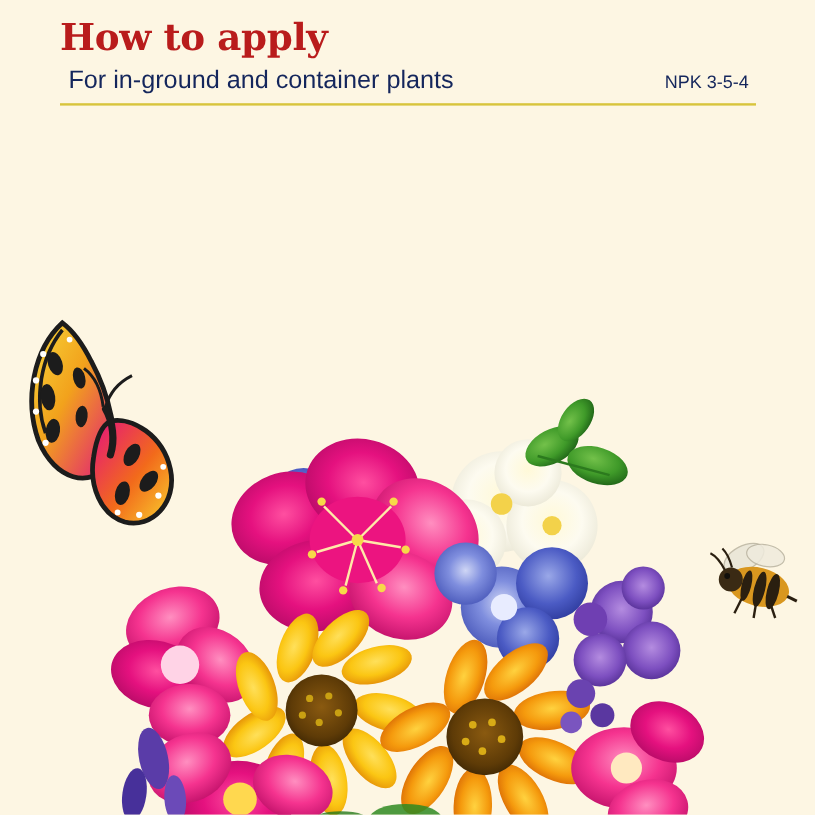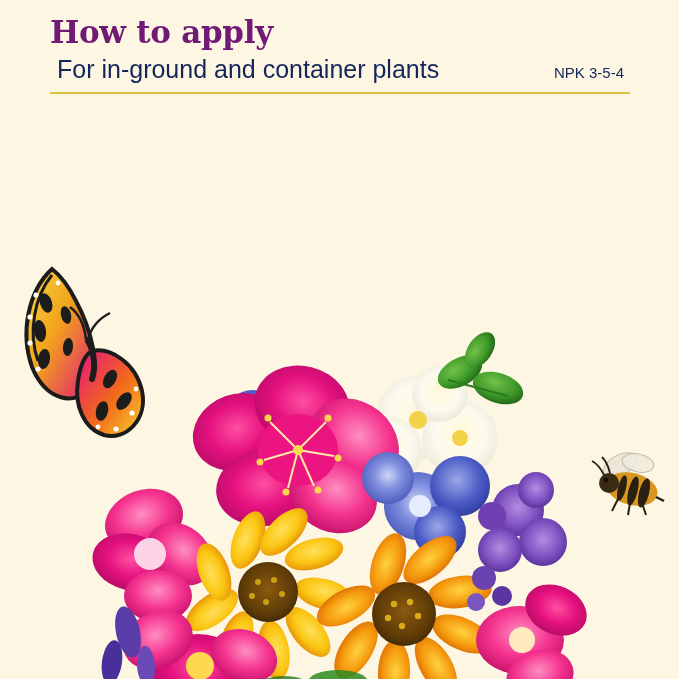--- a/index.html
+++ b/index.html
@@ -26,32 +26,32 @@
     position: absolute;
     left: 50px;
     top: 14px;
     width: 580px;
   }
   .title {
     font-family: "DejaVu Serif", serif;
     font-weight: bold;
     font-size: 31px;
     letter-spacing: -0.3px;
-    color: #701a75;
+    color: #b91c1c;
     margin: 0 0 2px 0;
     line-height: 1.2;
   }
   .subtitle-row {
     display: flex;
     align-items: baseline;
     justify-content: space-between;
     padding-left: 7px;
   }
   .subtitle {
-    font-size: 25px;
+    font-size: 21px;
     color: #14265c;
     line-height: 1.3;
   }
   .npk {
     font-size: 15px;
     color: #14265c;
     white-space: nowrap;
     padding-right: 6px;
   }
   .divider {

